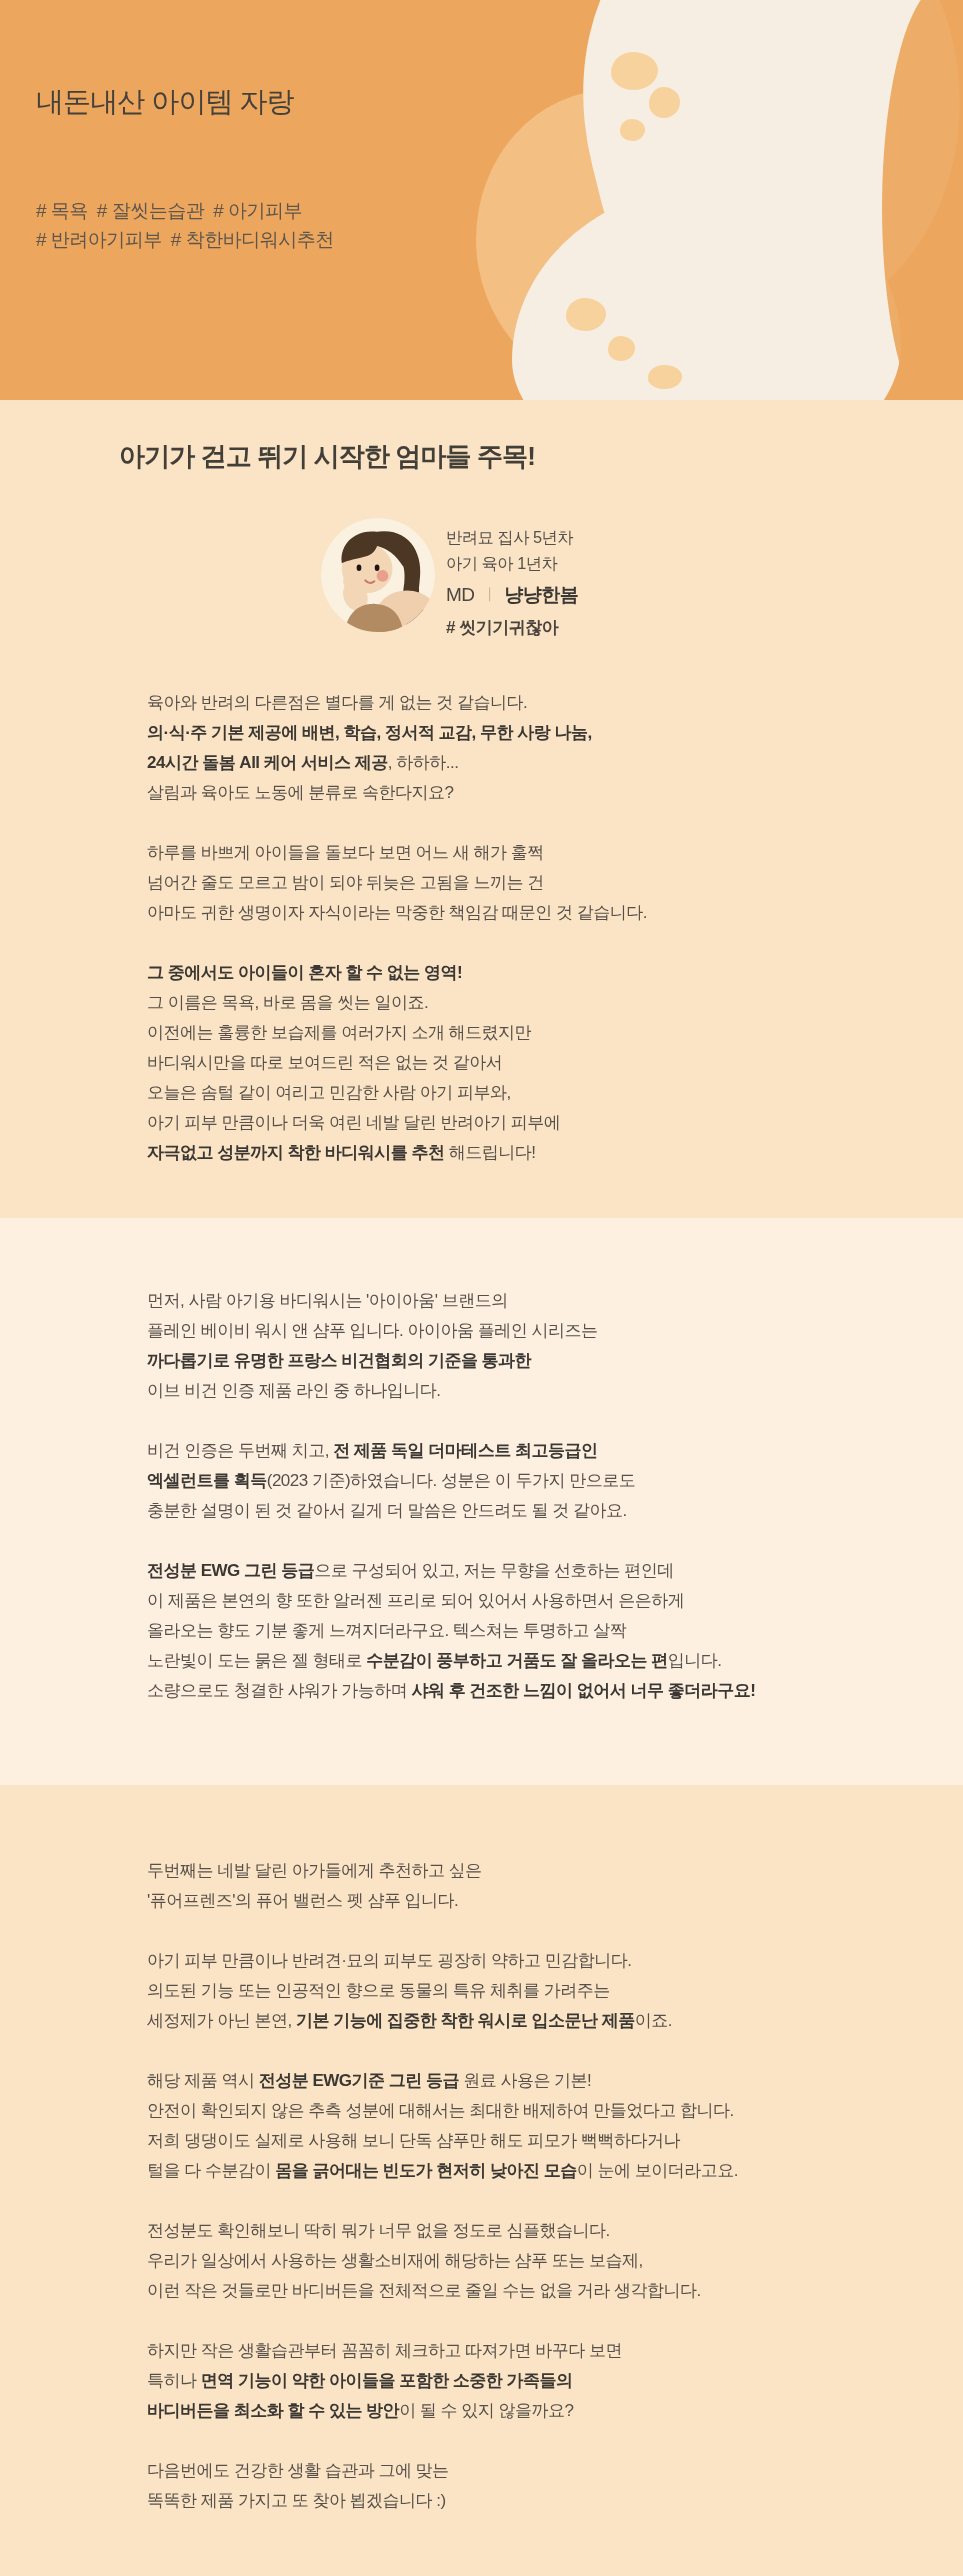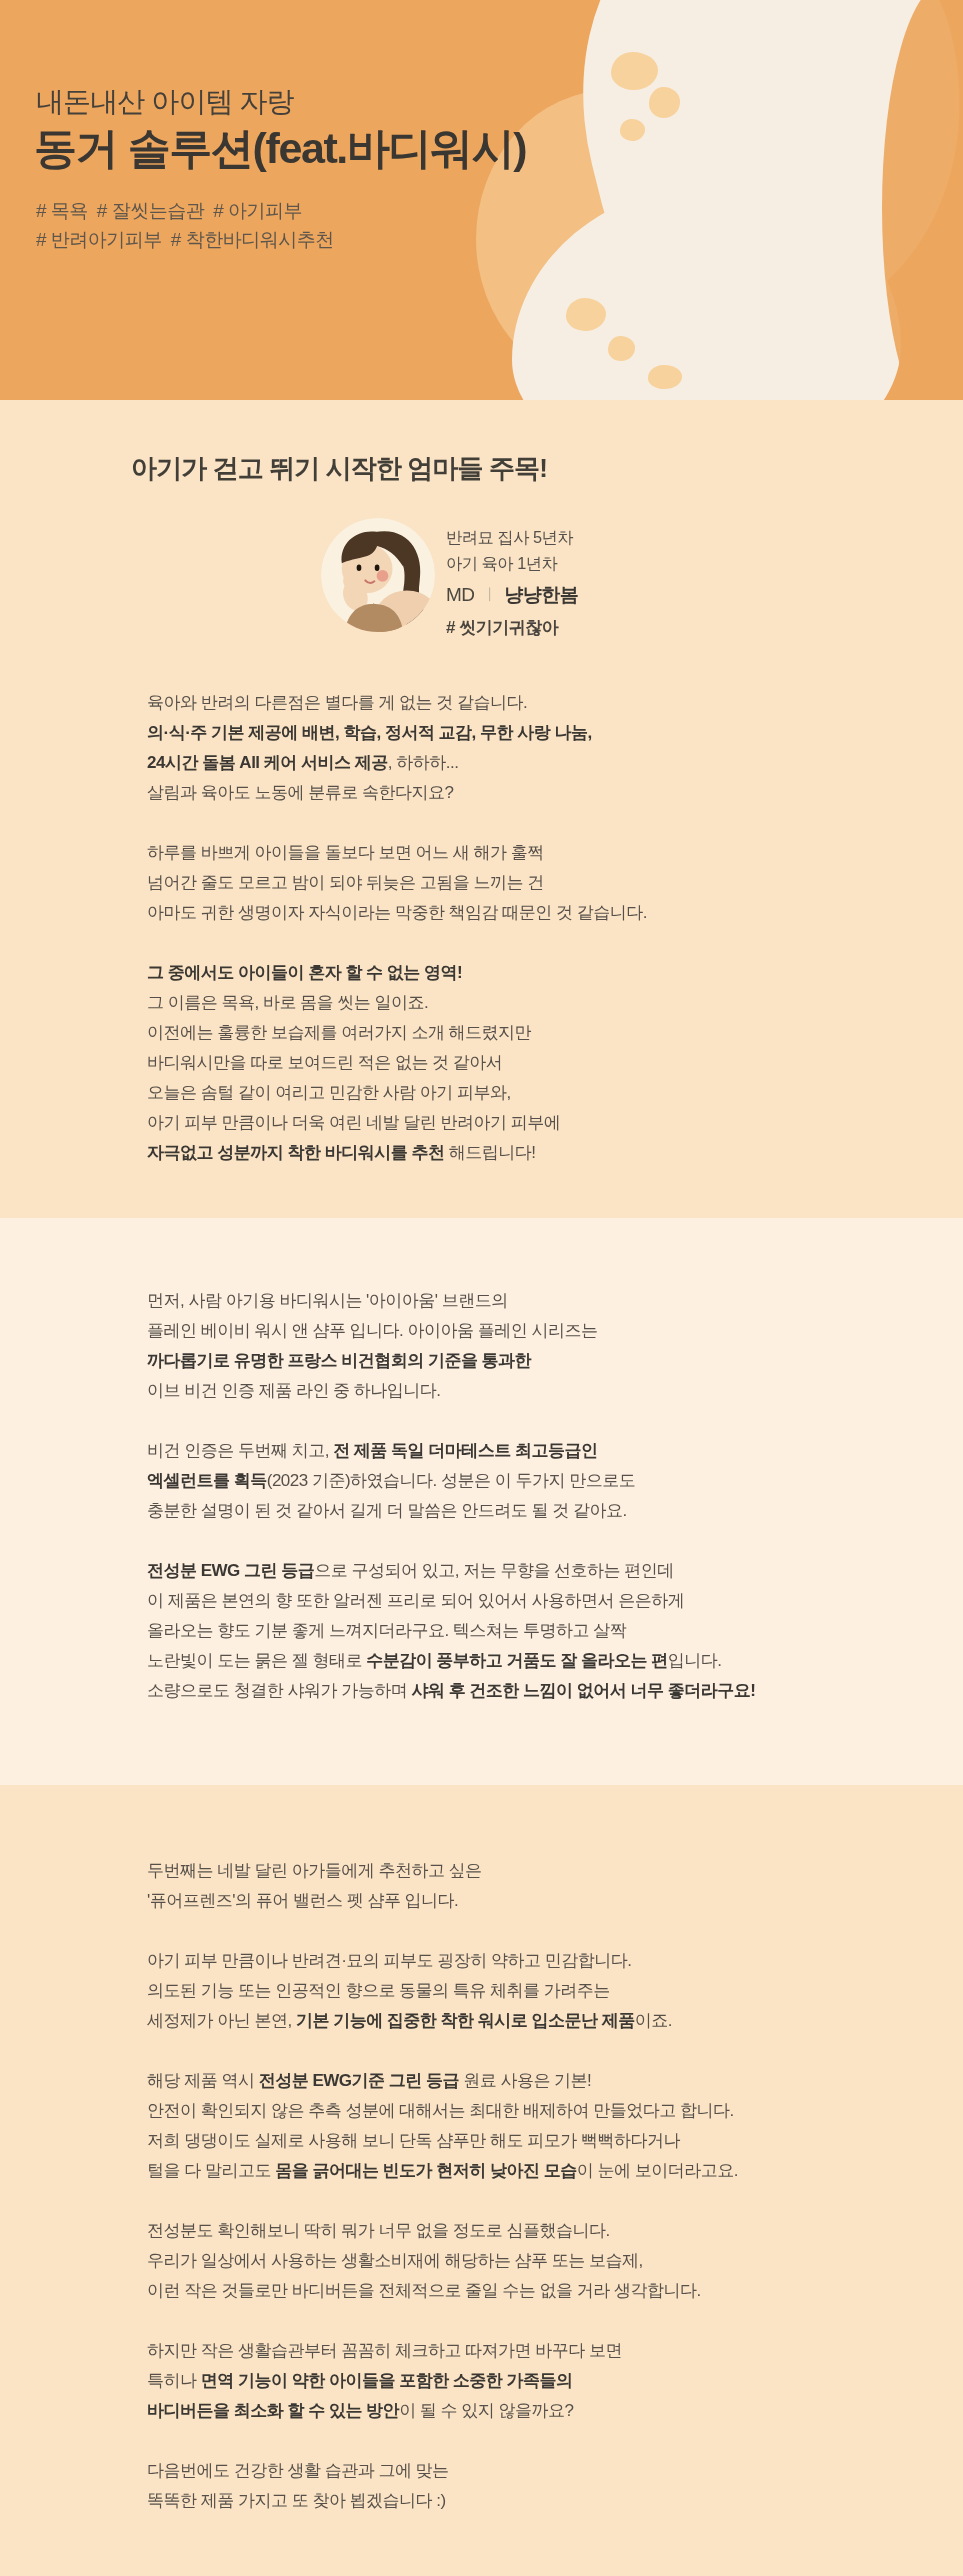--- a/index.html
+++ b/index.html
@@ -30,21 +30,21 @@
   .rim{position:absolute;width:127px;height:452px;right:-45px;top:-18px;border-radius:50%;background:var(--header_bg,#EDA65E);opacity:.92;}
   .drop{position:absolute;background:#F7CE93;border-radius:46% 54% 52% 48% / 55% 48% 52% 45%;opacity:.9;}
   .d1{width:47px;height:38px;left:81px;top:52px;}
   .d2{width:31px;height:31px;left:119px;top:87px;}
   .d3{width:25px;height:22px;left:90px;top:119px;}
   .d4{width:40px;height:33px;left:36px;top:298px;}
   .d5{width:27px;height:25px;left:78px;top:336px;}
   .d6{width:34px;height:23.5px;left:118px;top:365px;}
 
   
-  .headline{position:absolute;left:0;top:39px;width:654px;margin:12px;text-align:center;
+  .headline{position:absolute;left:0;top:39px;width:654px;margin:0;text-align:center;
     font-size:26px;font-weight:600;letter-spacing:-0.9px;color:#423E38;}
   .avatar{position:absolute;left:321px;top:118px;width:114px;height:114px;}
   .pinfo{position:absolute;left:446px;top:124px;font-size:16.3px;letter-spacing:-0.5px;color:#55504B;}
   .pinfo .career{line-height:26px;}
   .role-row{margin-top:6.3px;font-size:19px;display:flex;align-items:center;gap:7px;color:#4B463F;}
   .role-row .divider{color:#C4B8A6;font-size:16.3px;}
   .role-row .nick{font-weight:700;color:#3B3733;}
   .ptag{margin-top:8px;font-size:17px;font-weight:600;color:#4A443E;}
 
   
@@ -68,21 +68,20 @@
       <div class="blob b2"></div>
       <div class="rim"></div>
       <div class="drop d1"></div>
       <div class="drop d2"></div>
       <div class="drop d3"></div>
       <div class="drop d4"></div>
       <div class="drop d5"></div>
       <div class="drop d6"></div>
     </div>
     <div class="eyebrow">내돈내산 아이템 자랑</div>
-    <h1 class="title">동거 솔루션(feat.바디워시)</h1>
     <div class="tagrow r1">
       <span># 목욕</span>
       <span># 잘씻는습관</span>
       <span># 아기피부</span>
     </div>
     <div class="tagrow r2">
       <span># 반려아기피부</span>
       <span># 착한바디워시추천</span>
     </div>
   </header>
@@ -181,21 +180,21 @@
         </div>
       <div class="para">
           <div class="ln"><span>아기 피부 만큼이나 반려견·묘의 피부도 굉장히 약하고 민감합니다.</span></div>
           <div class="ln"><span>의도된 기능 또는 인공적인 향으로 동물의 특유 체취를 가려주는</span></div>
           <div class="ln"><span>세정제가 아닌 본연, </span><strong>기본 기능에 집중한 착한 워시로 입소문난 제품</strong><span>이죠.</span></div>
         </div>
       <div class="para">
           <div class="ln"><span>해당 제품 역시 </span><strong>전성분 EWG기준 그린 등급</strong><span> 원료 사용은 기본!</span></div>
           <div class="ln"><span>안전이 확인되지 않은 추측 성분에 대해서는 최대한 배제하여 만들었다고 합니다.</span></div>
           <div class="ln"><span>저희 댕댕이도 실제로 사용해 보니 단독 샴푸만 해도 피모가 뻑뻑하다거나</span></div>
-          <div class="ln"><span>털을 다 말리고도 </span><strong>몸을 긁어대는 빈도가 현저히 낮아진 모습</strong><span>이 눈에 보이더라고요.</span></div>
+          <div class="ln"><span>털을 다 수분감이 </span><strong>몸을 긁어대는 빈도가 현저히 낮아진 모습</strong><span>이 눈에 보이더라고요.</span></div>
         </div>
       <div class="para">
           <div class="ln"><span>전성분도 확인해보니 딱히 뭐가 너무 없을 정도로 심플했습니다.</span></div>
           <div class="ln"><span>우리가 일상에서 사용하는 생활소비재에 해당하는 샴푸 또는 보습제,</span></div>
           <div class="ln"><span>이런 작은 것들로만 바디버든을 전체적으로 줄일 수는 없을 거라 생각합니다.</span></div>
         </div>
       <div class="para">
           <div class="ln"><span>하지만 작은 생활습관부터 꼼꼼히 체크하고 따져가면 바꾸다 보면</span></div>
           <div class="ln"><span>특히나 </span><strong>면역 기능이 약한 아이들을 포함한 소중한 가족들의</strong></div>
           <div class="ln"><strong>바디버든을 최소화 할 수 있는 방안</strong><span>이 될 수 있지 않을까요?</span></div>

